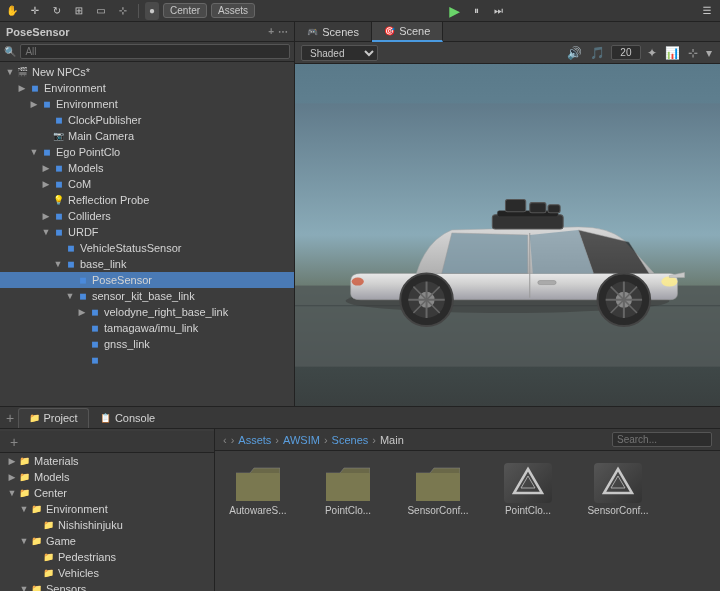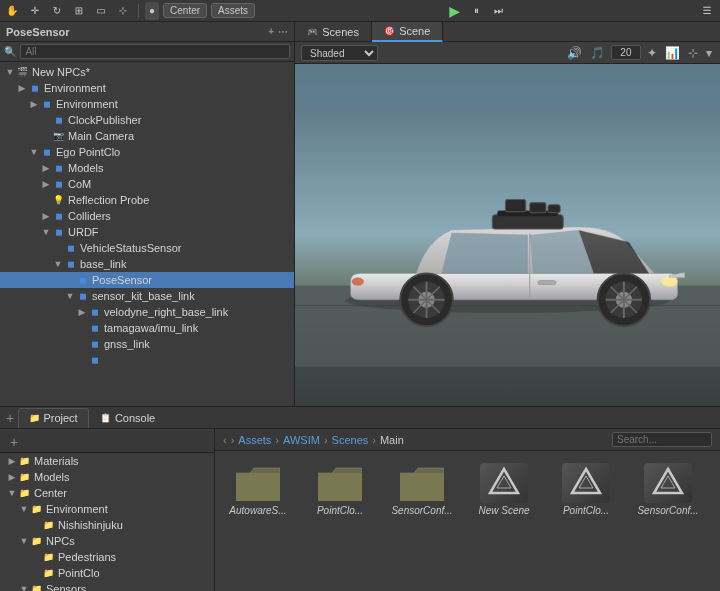--- a/index.html
+++ b/index.html
@@ -326,23 +326,22 @@
       outline: none;
       width: 100px;
     }
 
     .asset-grid {
       flex: 1;
       display: flex;
       flex-wrap: wrap;
       align-content: flex-start;
       padding: 8px;
-      gap: 12px;
+      gap: 20px;
       overflow-y: auto;
-      font-style: italic;
     }
     .asset-grid::-webkit-scrollbar { width: 6px; }
     .asset-grid::-webkit-scrollbar-thumb { background: #555; }
 
     .asset-item {
       width: 70px;
       display: flex;
       flex-direction: column;
       align-items: center;
       gap: 2px;
@@ -740,35 +739,35 @@
           <span class="tree-indent" style="width:28px"></span>
           <span class="tree-arrow" style="width:12px"></span>
           <span class="tree-icon" style="color:#8a7a3a;">📁</span>
           <span class="tree-label">Nishishinjuku</span>
         </div>
 
         <div class="tree-item">
           <span class="tree-indent" style="width:16px"></span>
           <span class="tree-arrow">▼</span>
           <span class="tree-icon" style="color:#8a7a3a;">📁</span>
-          <span class="tree-label">NPCs</span>
+          <span class="tree-label">Game</span>
         </div>
 
         <div class="tree-item">
           <span class="tree-indent" style="width:28px"></span>
           <span class="tree-arrow" style="width:12px"></span>
           <span class="tree-icon" style="color:#8a7a3a;">📁</span>
           <span class="tree-label">Pedestrians</span>
         </div>
 
         <div class="tree-item">
           <span class="tree-indent" style="width:28px"></span>
           <span class="tree-arrow" style="width:12px"></span>
           <span class="tree-icon" style="color:#8a7a3a;">📁</span>
-          <span class="tree-label">PointClo</span>
+          <span class="tree-label">Vehicles</span>
         </div>
 
         <div class="tree-item">
           <span class="tree-indent" style="width:16px"></span>
           <span class="tree-arrow">▼</span>
           <span class="tree-icon" style="color:#8a7a3a;">📁</span>
           <span class="tree-label">Sensors</span>
         </div>
 
       </div>
@@ -814,29 +813,20 @@
           <div class="asset-item">
             <div class="asset-folder-icon">
               <svg width="44" height="36" viewBox="0 0 44 36">
                 <path d="M0,8 L14,8 L18,3 L44,3 L44,36 L0,36 Z" fill="#6a6848" stroke="#888" stroke-width="0.5"></path>
                 <rect x="0" y="8" width="44" height="28" rx="1" fill="#7a7850"></rect>
               </svg>
             </div>
             <span class="asset-label">SensorConf...</span>
           </div>
 
-          <div class="asset-item">
-            <div class="asset-unity-icon">
-              <svg width="36" height="36" viewBox="0 0 36 36">
-                <polygon points="18,4 32,28 4,28" fill="none" stroke="#c8c8c8" stroke-width="2.5"></polygon>
-                <polygon points="18,4 32,28 4,28" fill="none" stroke="#c8c8c8" stroke-width="1.5" transform="scale(0.5) translate(18,18)"></polygon>
-              </svg>
-            </div>
-            <span class="asset-label">New Scene</span>
-          </div>
 
           <div class="asset-item">
             <div class="asset-unity-icon">
               <svg width="36" height="36" viewBox="0 0 36 36">
                 <polygon points="18,4 32,28 4,28" fill="none" stroke="#c8c8c8" stroke-width="2.5"></polygon>
                 <polygon points="18,4 32,28 4,28" fill="none" stroke="#c8c8c8" stroke-width="1.5" transform="scale(0.5) translate(18,18)"></polygon>
               </svg>
             </div>
             <span class="asset-label">PointClo...</span>
           </div>

